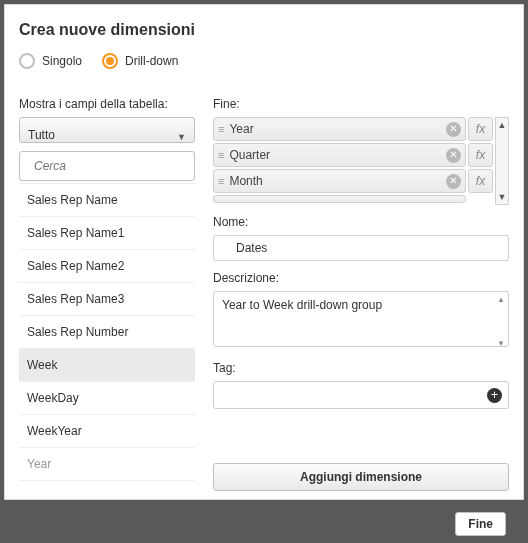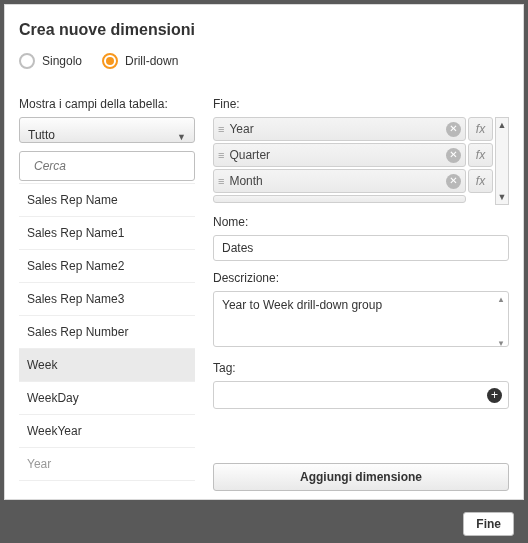--- a/index.html
+++ b/index.html
@@ -29,30 +29,30 @@
 .campo-list { flex: 1; }
 .campo-row { height: 24px; display: flex; align-items: center; background: linear-gradient(#f4f4f4,#eaeaea); border: 1px solid #cfcfcf; border-radius: 3px; padding: 0 4px; gap: 6px; font-size: 12px; color: #444; margin-bottom: 2px; }
 .campo-row .drag { color: #999; font-size: 11px; letter-spacing: -1px; }
 .campo-row .name { flex: 1; }
 .campo-row .del { width: 15px; height: 15px; background: #b8b8b8; border-radius: 50%; display: flex; align-items: center; justify-content: center; color: #fff; font-size: 10px; line-height: 1; cursor: pointer; }
 .campo-row.partial { height: 8px; overflow: hidden; }
 .fx-col { display: flex; flex-direction: column; gap: 2px; }
 .fx { width: 25px; height: 24px; background: linear-gradient(#f4f4f4,#eaeaea); border: 1px solid #cfcfcf; border-radius: 3px; display: flex; align-items: center; justify-content: center; font-size: 12px; font-style: italic; color: #888; cursor: pointer; }
 .scroll-col { width: 14px; display: flex; flex-direction: column; justify-content: space-between; border: 1px solid #d0d0d0; background: #f5f5f5; }
 .scroll-btn { height: 14px; display: flex; align-items: center; justify-content: center; font-size: 9px; color: #595959; cursor: pointer; }
-.txt { width: 100%; height: 26px; border: 1px solid #cfcfcf; border-radius: 3px; padding: 0 8px; font-size: 12px; color: #333; outline: none; }
+.txt { width: 100%; height: 26px; border: 1px solid #cfcfcf; border-radius: 3px; padding: 0 22px; font-size: 12px; color: #333; outline: none; }
 .ta-wrap { position: relative; }
 .ta { width: 100%; height: 56px; border: 1px solid #cfcfcf; border-radius: 3px; padding: 6px 18px 6px 8px; font-size: 12px; color: #333; outline: none; resize: none; font-family: inherit; }
 .ta-scroll { position: absolute; right: 1px; top: 1px; bottom: 1px; width: 14px; display: flex; flex-direction: column; justify-content: space-between; }
 .ta-scroll .sb { height: 14px; display: flex; align-items: center; justify-content: center; font-size: 9px; color: #888; cursor: pointer; }
 .tagbox { height: 28px; border: 1px solid #cfcfcf; border-radius: 3px; display: flex; align-items: center; justify-content: flex-end; padding: 0 6px; }
 .plus { width: 15px; height: 15px; background: #333; border-radius: 50%; display: flex; align-items: center; justify-content: center; color: #fff; font-size: 12px; line-height: 1; cursor: pointer; }
 .section { margin-bottom: 10px; }
 .addbtn { margin-top: 44px; height: 28px; border: 1px solid #bfbfbf; border-radius: 3px; background: linear-gradient(#fdfdfd,#e9e9e9); display: flex; align-items: center; justify-content: center; font-size: 12px; font-weight: bold; color: #333; cursor: pointer; }
-.footer { position: absolute; bottom: 0; left: 0; right: 4px; height: 38px; display: flex; align-items: center; justify-content: flex-end; padding: 0 10px; }
+.footer { position: absolute; bottom: 0; left: 0; right: 12px; height: 38px; display: flex; align-items: center; justify-content: flex-end; padding: 0 10px; }
 .finebtn { height: 24px; padding: 0 12px; background: #fff; border: 1px solid #bfbfbf; border-radius: 3px; font-size: 12px; font-weight: bold; color: #333; display: flex; align-items: center; cursor: pointer; }
 </style>
 </head>
 <body>
 
 <div class="outer">
   <div class="panel">
     <div class="title">Crea nuove dimensioni</div>
 
     <div class="radios">

